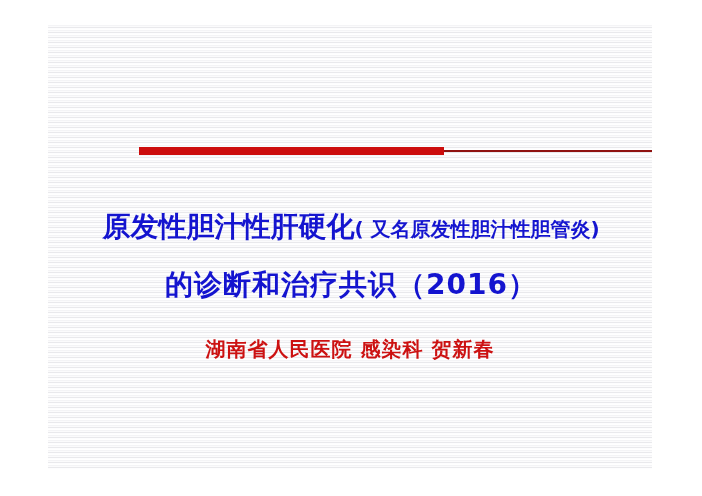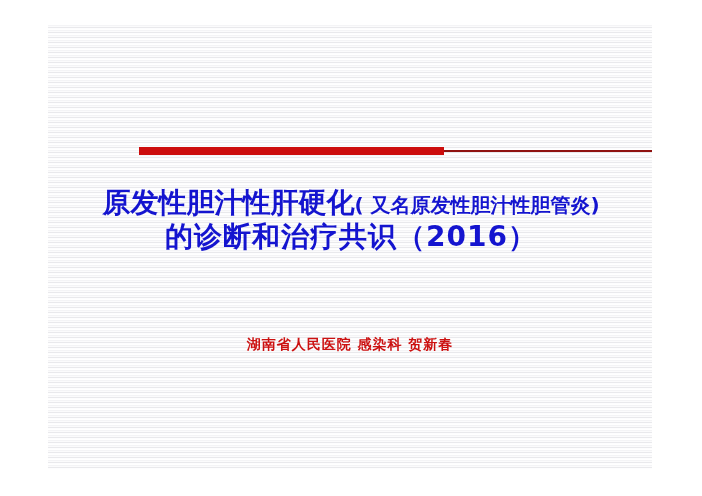--- a/index.html
+++ b/index.html
@@ -59,39 +59,40 @@
     left:0;top:186px;
     width:702px;
     text-align:center;
     line-height:1.22;
   }
   .title-line{
     display:block;
     color:#1414cf;
     font-weight:bold;
     white-space:nowrap;
+    margin-top:24px;
   }
   #title-line-1{
     font-size:28px;
     letter-spacing:0px;
   }
   .title-main{ font-size:28px; }
   .title-paren{ font-size:20px; vertical-align:baseline; }
   #title-line-2{
     font-size:28px;
     letter-spacing:1px;
   }
   
   #byline{
     position:absolute;
     left:0;top:336px;
     width:700px;
     text-align:center;
     color:#cc1111;
-    font-size:14px;
+    font-size:20px;
     font-weight:bold;
     letter-spacing:1px;
     white-space:nowrap;
   }
 </style>
 </head>
 <body>
 
 <div id="slide">
 

